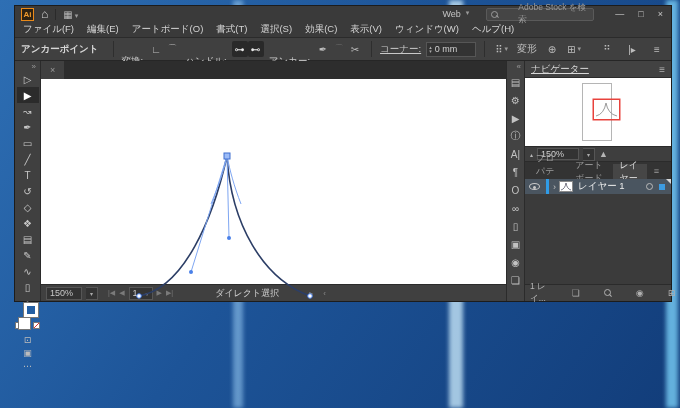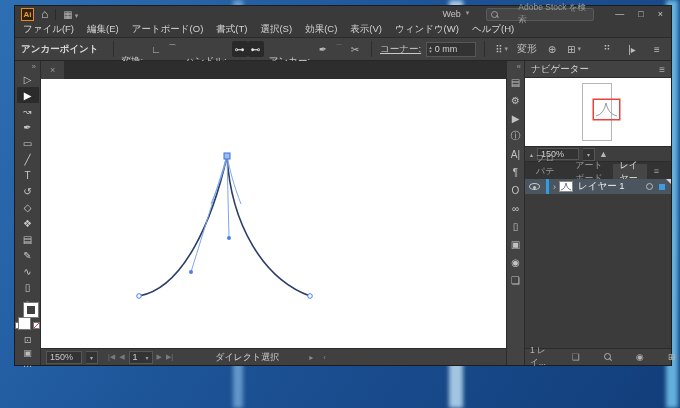--- a/index.html
+++ b/index.html
@@ -8,21 +8,21 @@
     font-family:"Liberation Sans","DejaVu Sans",sans-serif;
     background:linear-gradient(125deg,#2e6fb4 0%,#1d5498 45%,#123d7a 100%);
     position:relative; color:#cfcfcf;
   }
   .beam { position:absolute; top:0; bottom:0; filter:blur(2px); }
   .beam1 { left:233px; width:10px; background:rgba(170,220,255,.5); }
   .beam2 { left:449px; width:14px; background:rgba(210,240,255,.75); }
   .beam3 { right:2px; width:12px; background:rgba(120,205,245,.8); }
 
   .window {
-    position:absolute; left:14px; top:5px; width:658px; height:361px;
+    position:absolute; left:14px; top:5px; width:658px; height:297px;
     background:#3a3a3a; border:1px solid #1c1c1c;
     display:flex; flex-direction:column; font-size:10px;
   }
 
   
   .titlebar { height:16px; display:flex; align-items:center; padding:0 4px 0 6px; gap:7px; background:#3a3a3a; flex:0 0 auto; }
   .ai-logo { width:13px; height:13px; background:#2e2212; border:1px solid #ea8a1a; color:#f09a2e;
              font-size:8px; font-weight:bold; display:flex; align-items:center; justify-content:center; }
   .home-icon { color:#d2d2d2; font-size:12px; line-height:10px; }
   .tb-sep { width:1px; height:11px; background:#2a2a2a; }
@@ -97,21 +97,21 @@
   
   .dock { width:19px; background:#434343; border-left:1px solid #2b2b2b; border-right:1px solid #2b2b2b;
           display:flex; flex-direction:column; align-items:center; flex:0 0 auto; }
   .dock-collapse { align-self:flex-end; color:#9a9a9a; font-size:8px; padding:1px 3px 2px 0; }
   .dock-icons { display:flex; flex-direction:column; align-items:center; }
   .dock-icons span { width:17px; height:18px; display:flex; align-items:center; justify-content:center; color:#c2c2c2; font-size:10px; }
 
   
   .panels { width:146px; display:flex; flex-direction:column; background:#3a3a3a; flex:0 0 auto; }
   .panel-header { height:17px; background:#424242; border-bottom:1px solid #2b2b2b; display:flex; align-items:center; padding:0 6px; flex:0 0 auto; }
-  .panel-header .ph-title { font-size:9.5px; color:#d8d8d8; }
+  .panel-header .ph-title { font-size:9.5px; color:#d8d8d8;text-decoration:underline; }
   .ph-menu { margin-left:auto; color:#b0b0b0; font-size:10px; }
   .nav-body { height:68px; background:#fff; position:relative; flex:0 0 auto; }
   .nav-artboard { position:absolute; left:57px; top:5px; width:30px; height:58px; border:1px solid #b5b5b5; background:#fff; }
   .nav-tent { position:absolute; left:68px; top:21px; }
   .nav-viewbox { position:absolute; left:68px; top:21px; width:27px; height:21px; border:1px solid #e8423c; box-shadow:0 0 0 .5px #e8423c; }
   .nav-controls { height:16px; background:#3e3e3e; border-top:1px solid #2b2b2b; border-bottom:1px solid #2b2b2b;
                   display:flex; align-items:center; gap:4px; padding:0 5px; flex:0 0 auto; }
   .nc-zoomout { color:#b5b5b5; font-size:6px; }
   .nc-zoomin { color:#b5b5b5; font-size:9px; }
   .nc-box { width:42px; height:12px; background:#333; border:1px solid #565656; display:flex; align-items:center; padding:0 3px; font-size:9px; color:#d0d0d0; }

